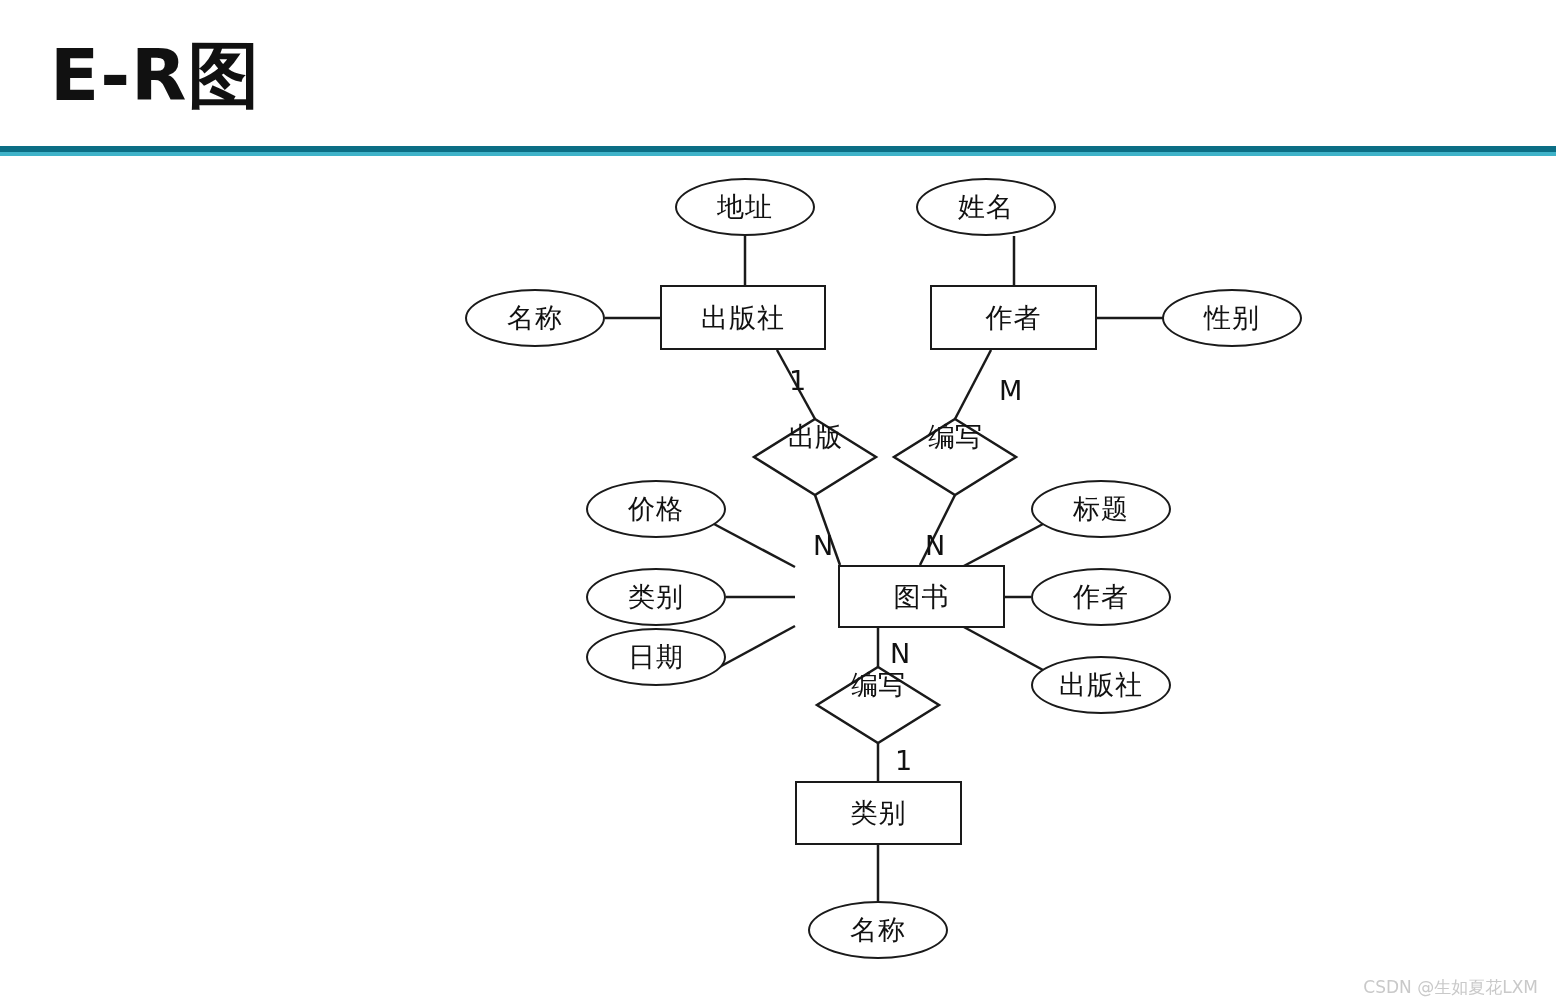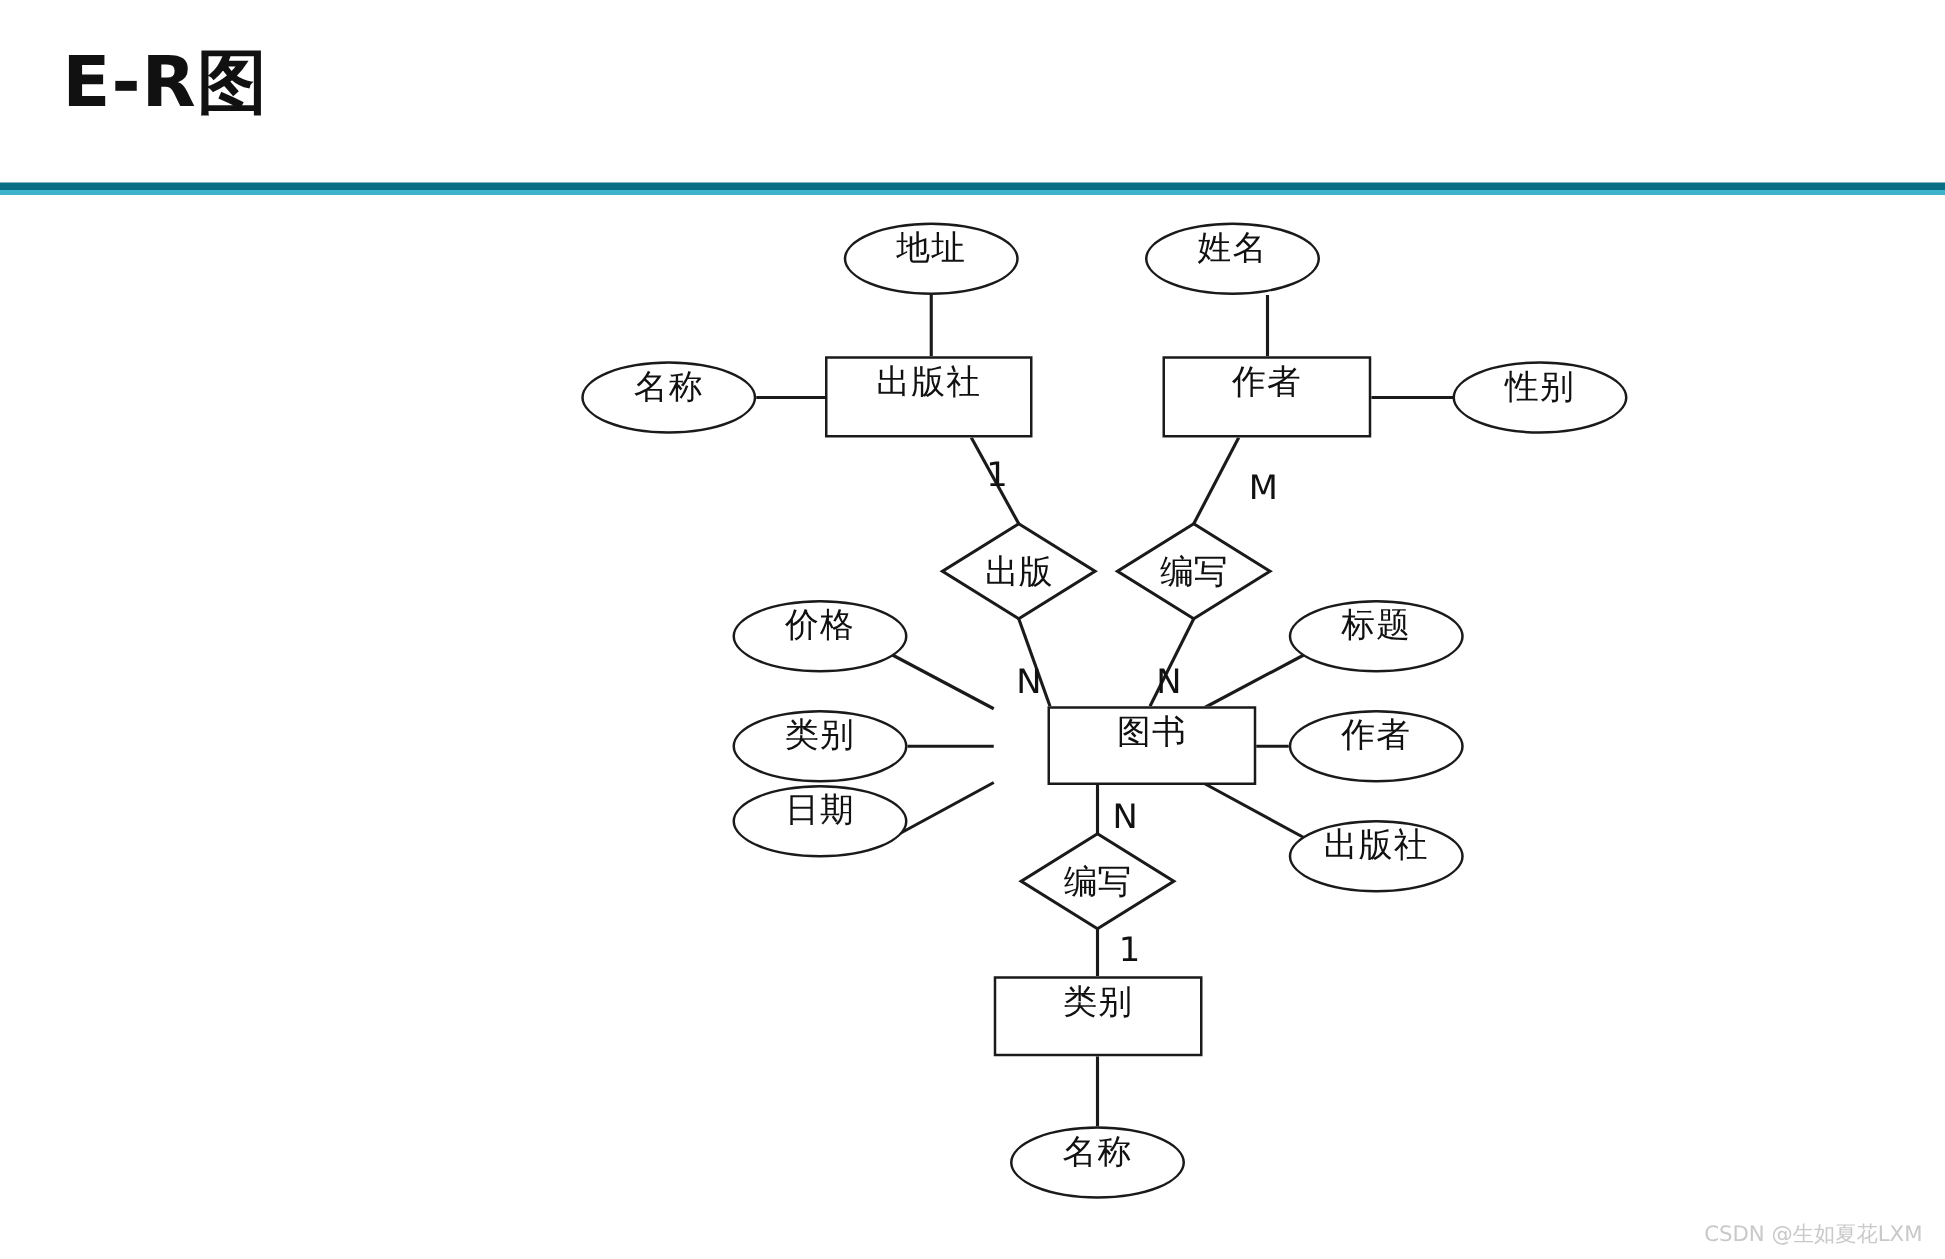--- a/index.html
+++ b/index.html
@@ -15,21 +15,21 @@
     position: relative;
     width: 1556px;
     height: 1007px;
     background: #ffffff;
     overflow: hidden;
   }
   .slide-title {
     position: absolute;
     left: 50px;
     top: 38px;
-    font-size: 56px;
+    font-size: 72px;
     font-weight: bold;
     letter-spacing: 1px;
     color: #111111;
     line-height: 1.05;
     white-space: nowrap;
   }
   .divider {
     position: absolute;
     left: 0;
     top: 146px;
@@ -55,40 +55,39 @@
   .er-canvas {
     position: absolute;
     left: 0;
     top: 0;
     width: 1556px;
     height: 1007px;
   }
   .node {
     position: absolute;
     display: flex;
-    align-items: flex-start;
+    align-items: center;
     justify-content: center;
     box-sizing: border-box;
     color: #111111;
     background: #ffffff;
     font-size: 27px;
     letter-spacing: 1px;
     white-space: nowrap;
   }
   .entity {
     border: 2.5px solid #1a1a1a;
   }
   .attribute {
     border: 2.5px solid #1a1a1a;
     border-radius: 50%;
   }
   .relationship-label {
     position: absolute;
     display: flex;
-    align-items: center;
     justify-content: center;
     font-size: 27px;
     color: #111111;
     white-space: nowrap;
     pointer-events: none;
   }
   .card-label {
     position: absolute;
     font-size: 27px;
     color: #111111;

